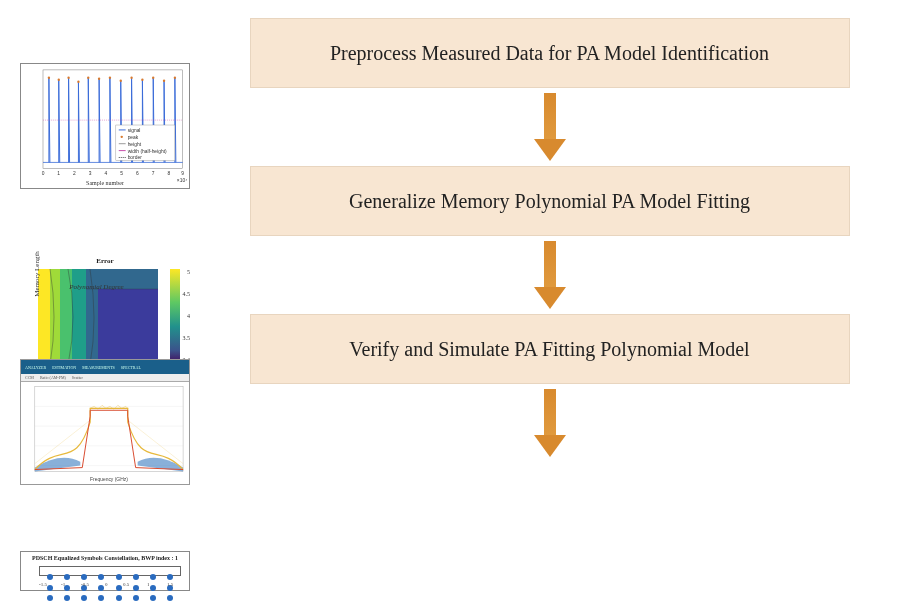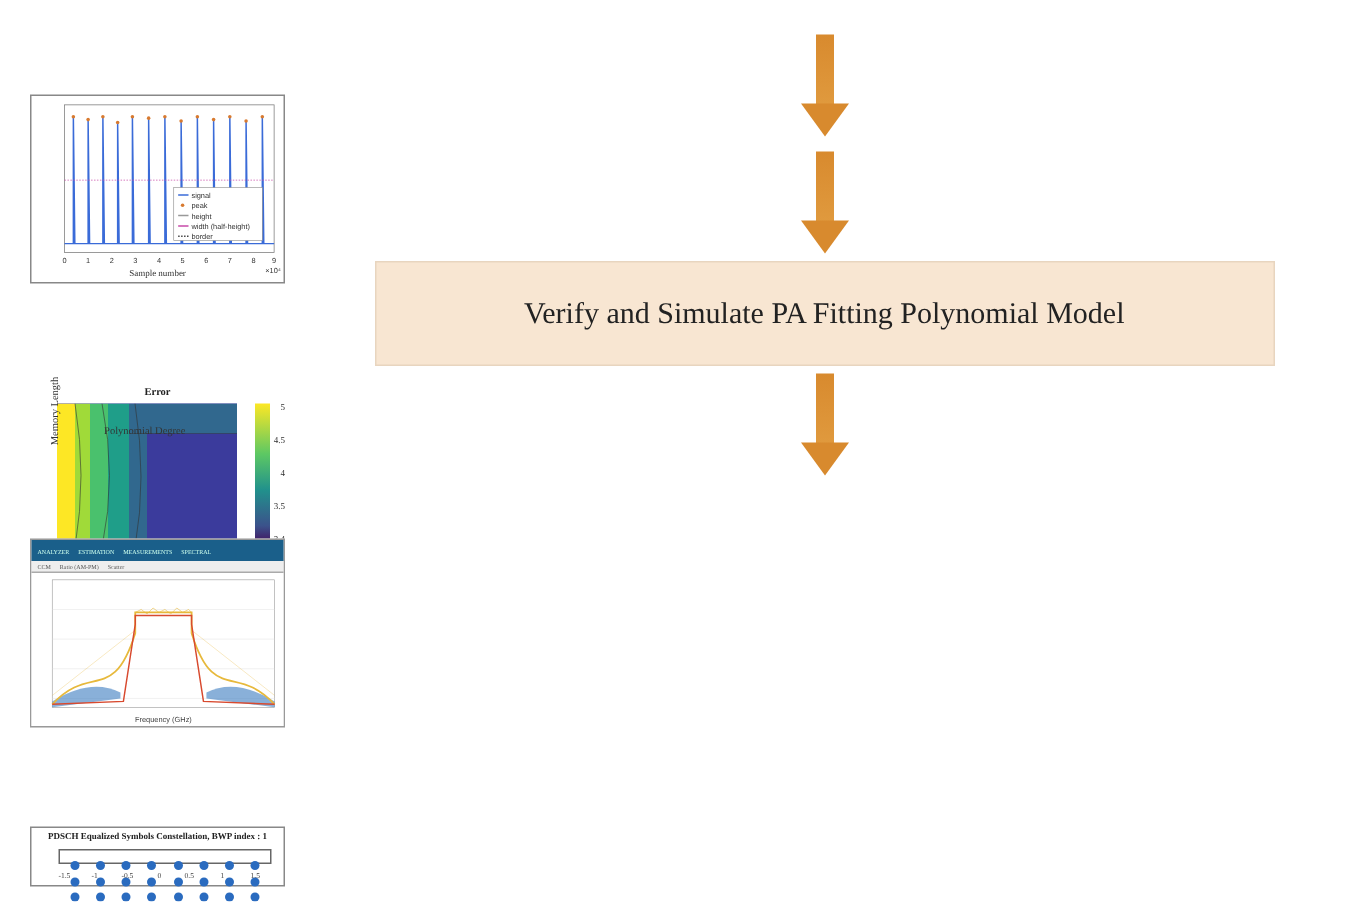--- a/index.html
+++ b/index.html
@@ -111,20 +111,21 @@
     font-size: 7px;
     color: #333;
     white-space: nowrap;
   }
   .thumb2-xlabel {
     position: absolute;
     bottom: 2px; left: 45%;
     transform: translateX(-50%);
     font-size: 7px;
     color: #333;
+    font-style: italic;
   }
   .thumb2-plot {
     position: absolute;
     left: 18px; top: 14px;
     width: 120px; height: 96px;
     background: #3a3a9e;
   }
   .thumb2-cbar {
     position: absolute;
     right: 10px; top: 14px;
@@ -423,26 +424,32 @@
       <div class="thumb4-axis" style="bottom:3px; left:60px">-0.5</div>
       <div class="thumb4-axis" style="bottom:3px; left:84px">0</div>
       <div class="thumb4-axis" style="bottom:3px; left:102px">0.5</div>
       <div class="thumb4-axis" style="bottom:3px; left:126px">1</div>
       <div class="thumb4-axis" style="bottom:3px; left:146px">1.5</div>
     </div>
 
   </div>
 
   <div class="flow">
+    <div class="step">
+      <span>Preprocess Measured Data for PA Model Identification</span>
+    </div>
     <div class="arrow-wrap">
       <div class="arrow">
           <div class="arrow-stem"></div>
           <div class="arrow-head"></div>
         </div>
     </div>
+    <div class="step">
+      <span>Generalize Memory Polynomial PA Model Fitting</span>
+    </div>
     <div class="arrow-wrap">
       <div class="arrow">
           <div class="arrow-stem"></div>
           <div class="arrow-head"></div>
         </div>
     </div>
     <div class="step">
       <span>Verify and Simulate PA Fitting Polynomial Model</span>
     </div>
     <div class="arrow-wrap">

